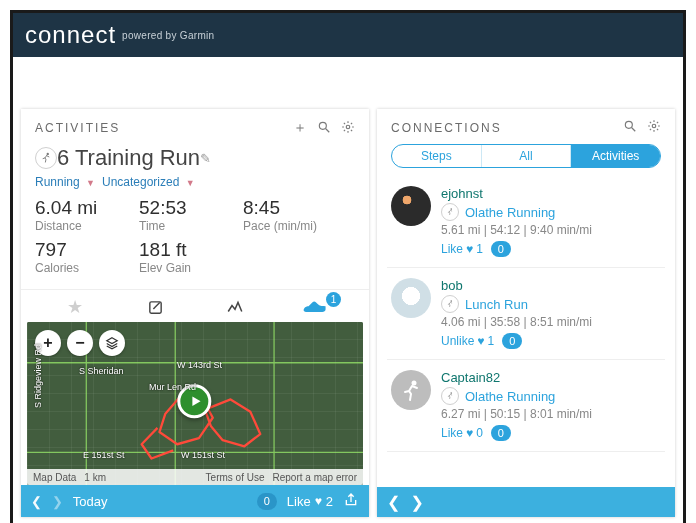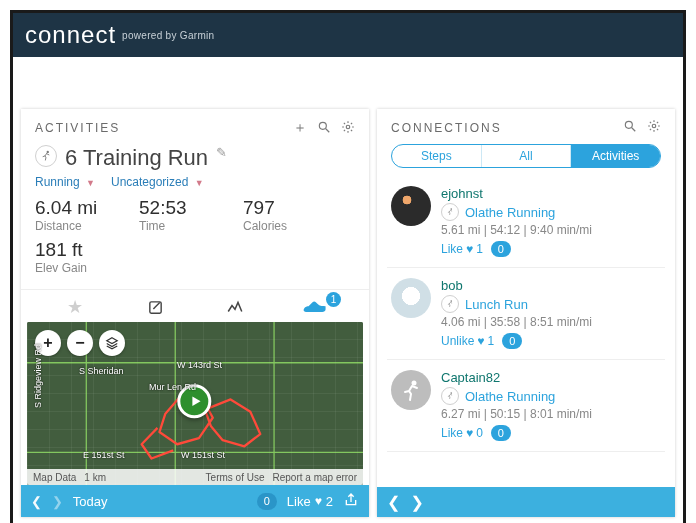--- a/index.html
+++ b/index.html
@@ -29,30 +29,30 @@
   .col { background: #fff; display: flex; flex-direction: column; overflow: hidden; }
   .col-left { width: 348px; margin: 8px 4px 8px 8px; box-shadow: 0 0 3px rgba(0,0,0,0.2); }
   .col-right { flex: 1; margin: 8px 8px 8px 4px; box-shadow: 0 0 3px rgba(0,0,0,0.2); }
   .panel-head {
     display: flex; align-items: center; padding: 10px 14px 2px 14px;
     color: #6b6b6b;
   }
   .panel-head .title { letter-spacing: 2px; font-size: 12px; flex: 1; }
   .panel-head .icon-btn { color: #7a7a7a; margin-left: 10px; cursor: pointer; font-size: 14px; }
   .activity-title {
-    display: flex; align-items: flex-start; padding: 6px 14px 4px 14px; gap: 8px;
+    display: flex; align-items: center; padding: 6px 14px 4px 14px; gap: 0;
   }
   .chip {
     width: 22px; height: 22px; border-radius: 50%; border: 1px solid #d0d0d0;
     display: inline-flex; align-items: center; justify-content: center; font-size: 12px;
     color: #7a7a7a;
   }
   .activity-name { font-size: 22px; color: #444; font-weight: 300; }
   .edit-icon { color: #9a9a9a; font-size: 13px; }
-  .drops { display: flex; gap: 16px; padding: 0 14px 6px 14px; font-size: 12px; }
+  .drops { display: flex; gap: 7px; padding: 0 14px 6px 14px; font-size: 12px; }
   .drop { color: #2b7eb8; cursor: pointer; }
   .drop .caret { font-size: 9px; color: #d27a8a; margin-left: 3px; }
   .stats { display: flex; flex-wrap: wrap; padding: 2px 14px 8px 14px; gap: 0 28px; align-items: center; }
   .stat { min-width: 76px; margin-bottom: 6px; }
   .stat-val { font-size: 19px; color: #2f2f2f; font-weight: 500; }
   .stat-lbl { font-size: 12px; color: #888; }
   .tabrow {
     display: flex; border-top: 1px solid #eee; padding: 6px 14px 4px 14px; align-items: center;
   }
   .tabicon { flex: 1; display: flex; justify-content: center; color: #777; font-size: 16px; position: relative; cursor: pointer; }
@@ -206,20 +206,24 @@
       </div>
 
       <div class="stats">
         <div class="stat">
           <div class="stat-val">6.04 mi</div>
           <div class="stat-lbl">Distance</div>
         </div>
         <div class="stat">
           <div class="stat-val">52:53</div>
           <div class="stat-lbl">Time</div>
+        </div>
+        <div class="stat">
+          <div class="stat-val">8:45</div>
+          <div class="stat-lbl">Pace (min/mi)</div>
         </div>
         <div class="stat">
           <div class="stat-val">797</div>
           <div class="stat-lbl">Calories</div>
         </div>
         <div class="stat">
           <div class="stat-val">181 ft</div>
           <div class="stat-lbl">Elev Gain</div>
         </div>
       </div>

